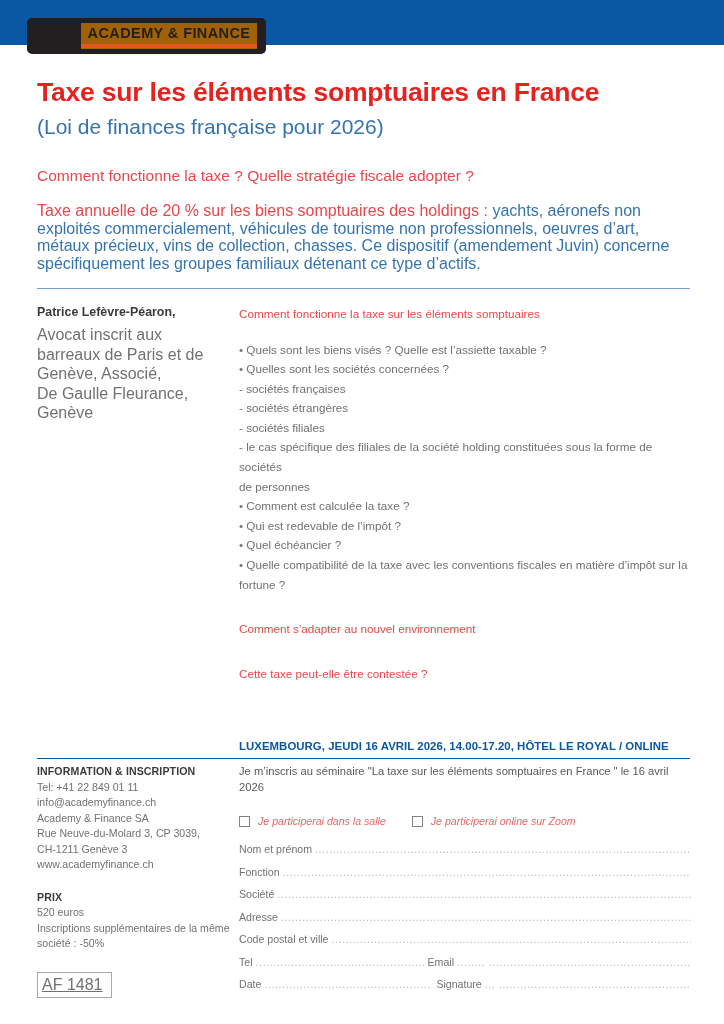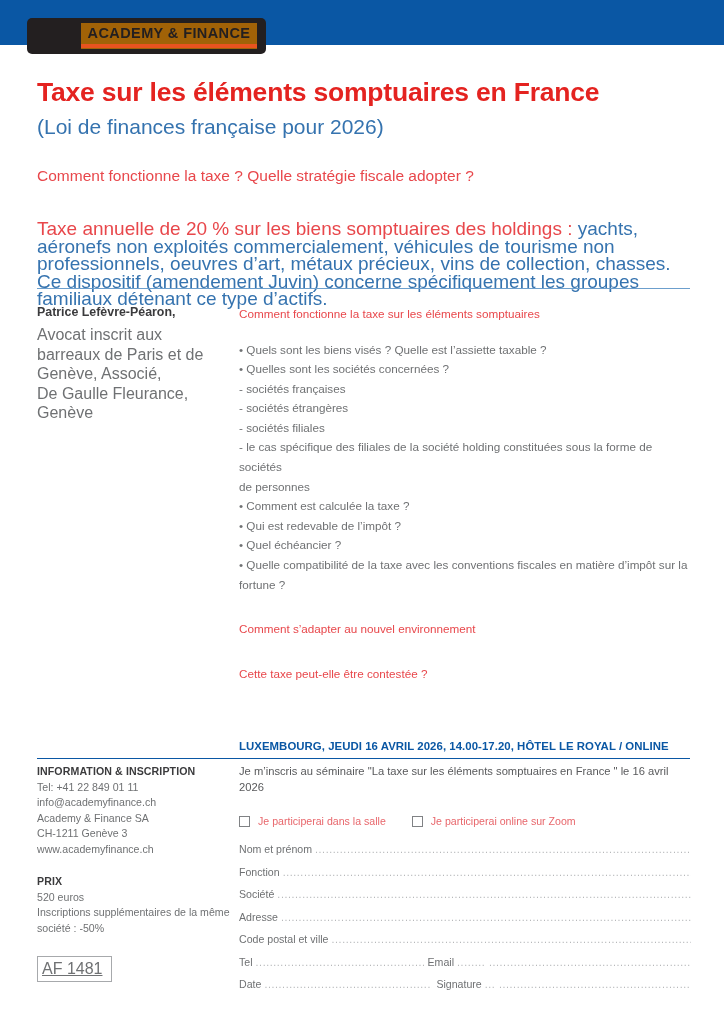--- a/index.html
+++ b/index.html
@@ -91,23 +91,23 @@
     left: 37px;
     top: 167px;
     width: 660px;
     font-size: 15.5px;
     color: #E8474B;
     white-space: nowrap;
   }
   .lede {
     position: absolute;
     left: 37px;
-    top: 220px;
+    top: 202px;
     width: 655px;
-    font-size: 19px;
+    font-size: 16px;
     line-height: 17.5px;
     color: #3573AF;
   }
   .lede .red { color: #E8474B; }
 
   .rule-top {
     position: absolute;
     left: 37px;
     top: 288px;
     width: 653px;
@@ -217,20 +217,21 @@
   }
   .form-intro {
     font-size: 11.2px;
     color: #58595b;
     line-height: 16px;
   }
   .checkbox-row {
     margin-top: 20px;
     display: flex;
     align-items: center;
+    font-style: italic;
   }
   .cb {
     width: 9px;
     height: 9px;
     border: 1px solid #808285;
     display: inline-block;
     margin-right: 8px;
     flex: none;
   }
   .cb-label {
@@ -322,20 +323,21 @@
 </div>
 
 <div class="event-line">LUXEMBOURG, JEUDI 16 AVRIL 2026, 14.00-17.20, HÔTEL LE ROYAL / ONLINE</div>
 <div class="rule-footer"></div>
 
 <div class="info-col">
   <div class="info-head">INFORMATION &amp; INSCRIPTION</div>
   <div class="info-line">Tel: +41 22 849 01 11</div>
   <div class="info-line">info@academyfinance.ch</div>
   <div class="info-line">Academy &amp; Finance SA</div>
+  <div class="info-line">Rue Neuve-du-Molard 3, CP 3039,</div>
   <div class="info-line">CH-1211 Genève 3</div>
   <div class="info-line">www.academyfinance.ch</div>
 
   <div class="price-block">
     <div class="info-head">PRIX</div>
     <div class="info-line">520 euros</div>
     <div class="info-line">Inscriptions supplémentaires de la même</div>
     <div class="info-line">société : -50%</div>
   </div>
 

